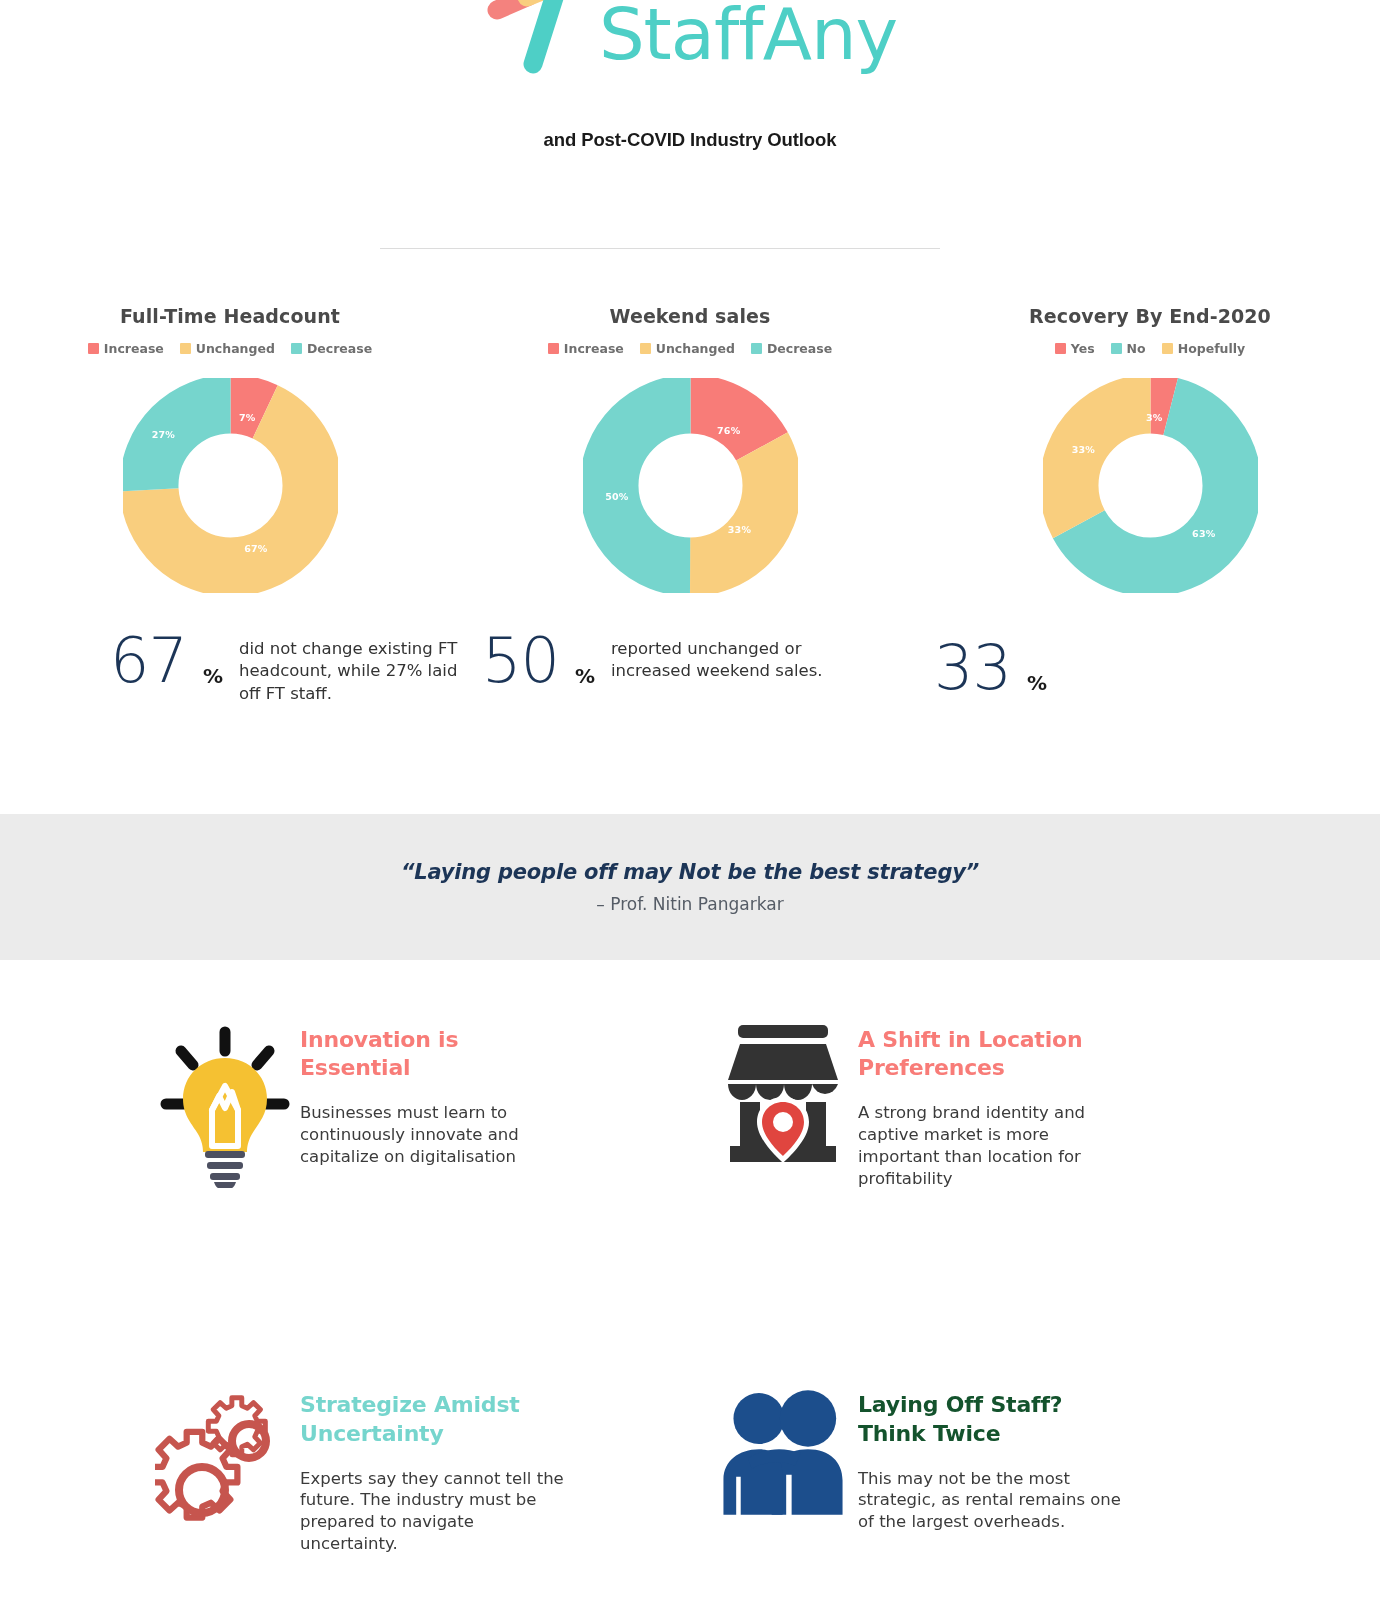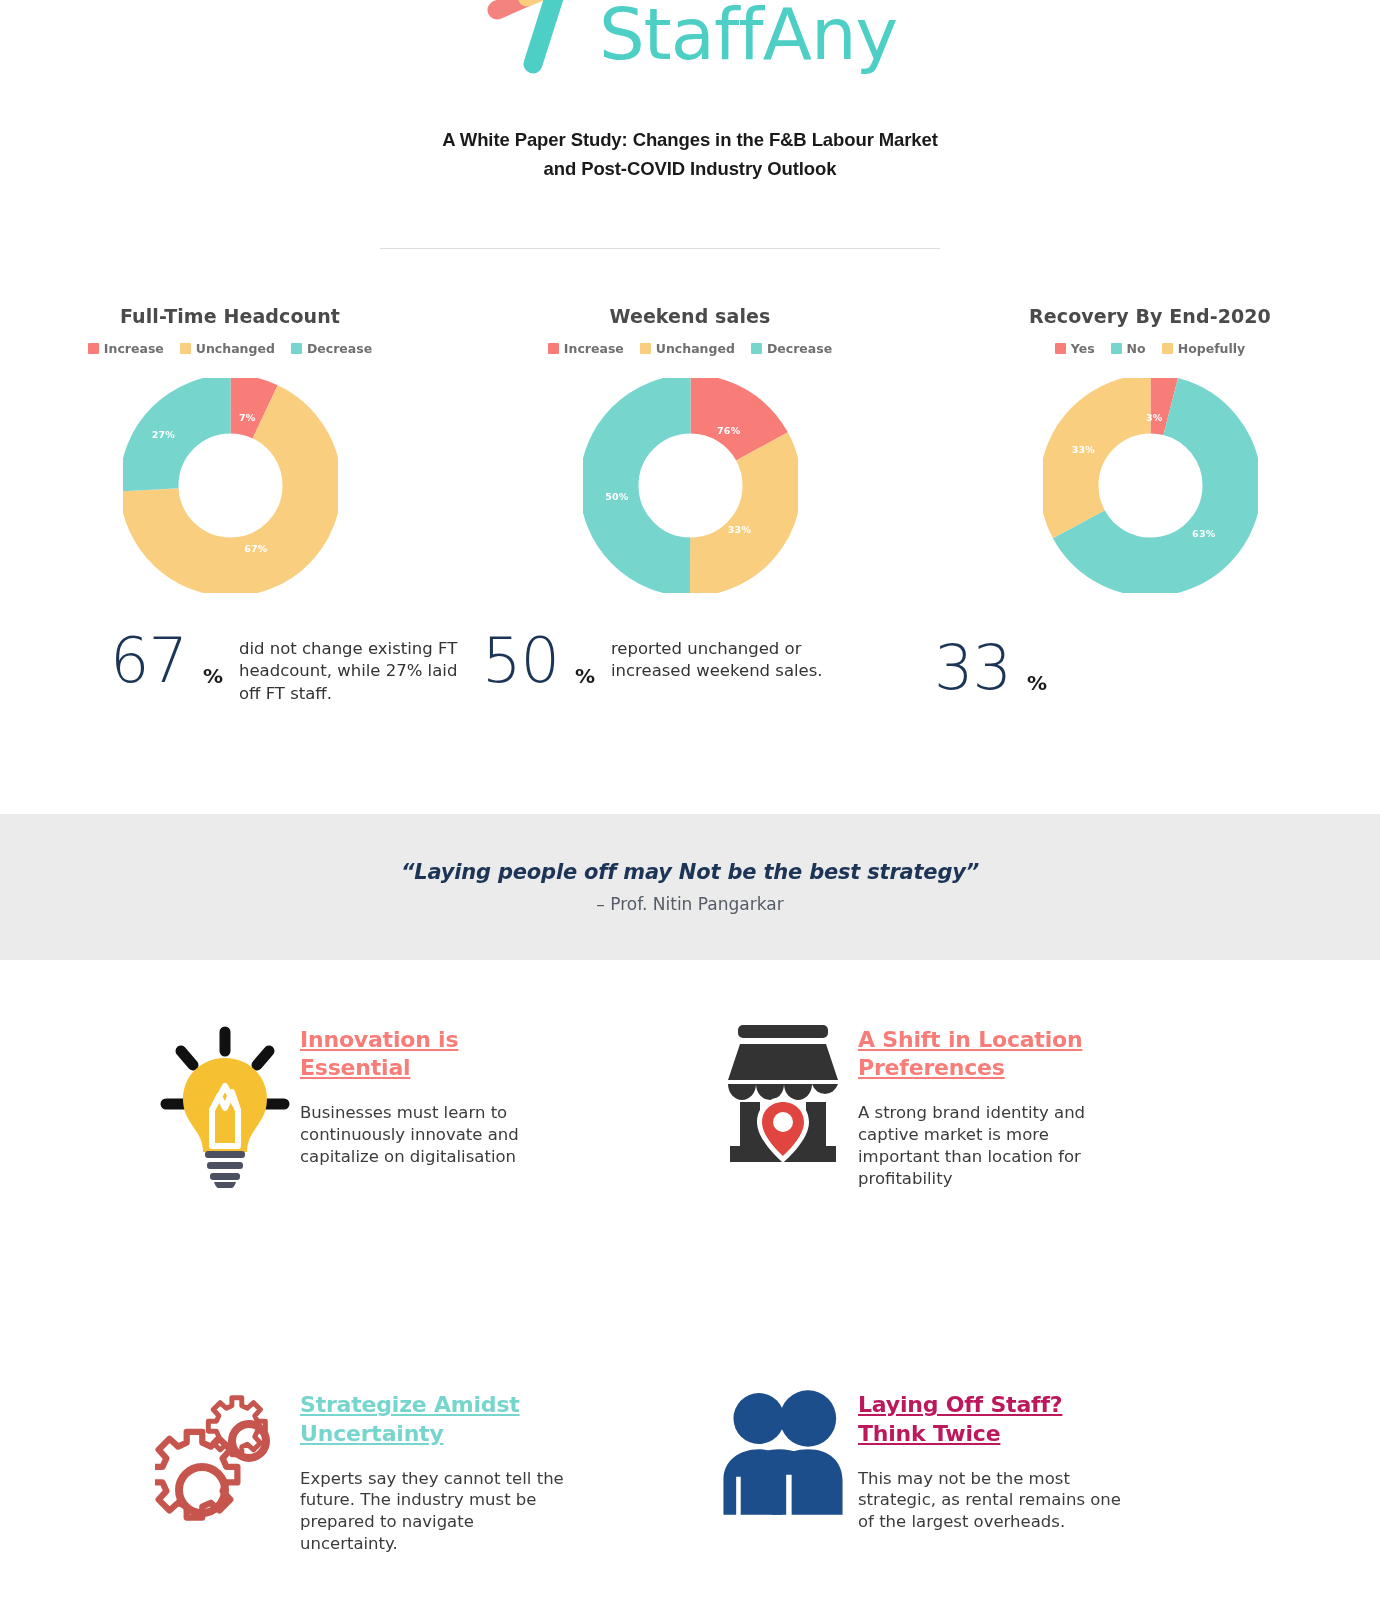--- a/index.html
+++ b/index.html
@@ -101,21 +101,20 @@
   .card-row.row2 { margin-top:176px; }
   .card { width:690px; display:flex; align-items:flex-start; }
   .card.left { padding-left:150px; }
   .card.right { padding-left:18px; }
   .card-icon { width:150px; flex-shrink:0; display:flex; justify-content:center; padding-top:18px; }
   .card-body { padding-top:26px; }
   .card-title {
     font-size:22px; font-weight:bold; line-height:1.28;
     max-width:260px; letter-spacing:-0.2px;
     font-family:"DejaVu Sans", sans-serif;
-    text-decoration:underline;
   }
   .card-desc {
     margin-top:20px; font-size:16.5px; color:#3b3b3b; line-height:1.32;
     max-width:268px; font-family:"DejaVu Sans", sans-serif;
   }
   .card.right .card-title, .card.right .card-desc { max-width:275px; }
 </style>
 </head>
 <body>
 
@@ -128,21 +127,20 @@
           <line x1="14" y1="24" x2="46" y2="10" stroke="#F4827E"></line>
           <line x1="44" y1="11" x2="66" y2="2" stroke="#F9CE7E"></line>
           <line x1="76" y1="-4" x2="50" y2="78" stroke="#4ECFC6"></line>
         </g>
       </svg>
       <span class="logo-text">StaffAny</span>
     </div>
   </div>
 
   <div class="subtitle">
-    <div>A White Paper Study: Changes in the F&amp;B Labour Market</div>
     <div>and Post-COVID Industry Outlook</div>
   </div>
 
   <div class="divider"></div>
 
   <div class="charts">
 
     <div class="chart-col">
       <div class="chart-title">Full-Time Headcount</div>
       <div class="legend">
@@ -344,21 +342,21 @@
             <g fill="#1C4E8C">
               <circle cx="56" cy="32" r="28"></circle>
               <circle cx="110" cy="32" r="31"></circle>
               <path d="M110 66 c-24 0-40 14-40 34 v38 h16 v-44 h6 v44 h56 v-38 c0-20-14-34-38-34z"></path>
               <path d="M56 66 c-22 0-39 13-39 33 v39 h14 v-42 h5 v42 h46 v-39 c0-20-4-33-26-33z"></path>
               <path d="M44 76 c14 -10 36 -14 58 -6 l-6 14 c-18 -7 -36 -4 -48 4 z"></path>
             </g>
           </svg>
         </div>
         <div class="card-body">
-          <div class="card-title" style="color:#be185d">Laying Off Staff? Think Twice</div>
+          <div class="card-title" style="color:#14532d">Laying Off Staff? Think Twice</div>
           <div class="card-desc">This may not be the most strategic,  as rental remains one of the largest overheads.</div>
         </div>
       </div>
     </div>
 
   </div>
 
 </div>
 
 </body></html>

